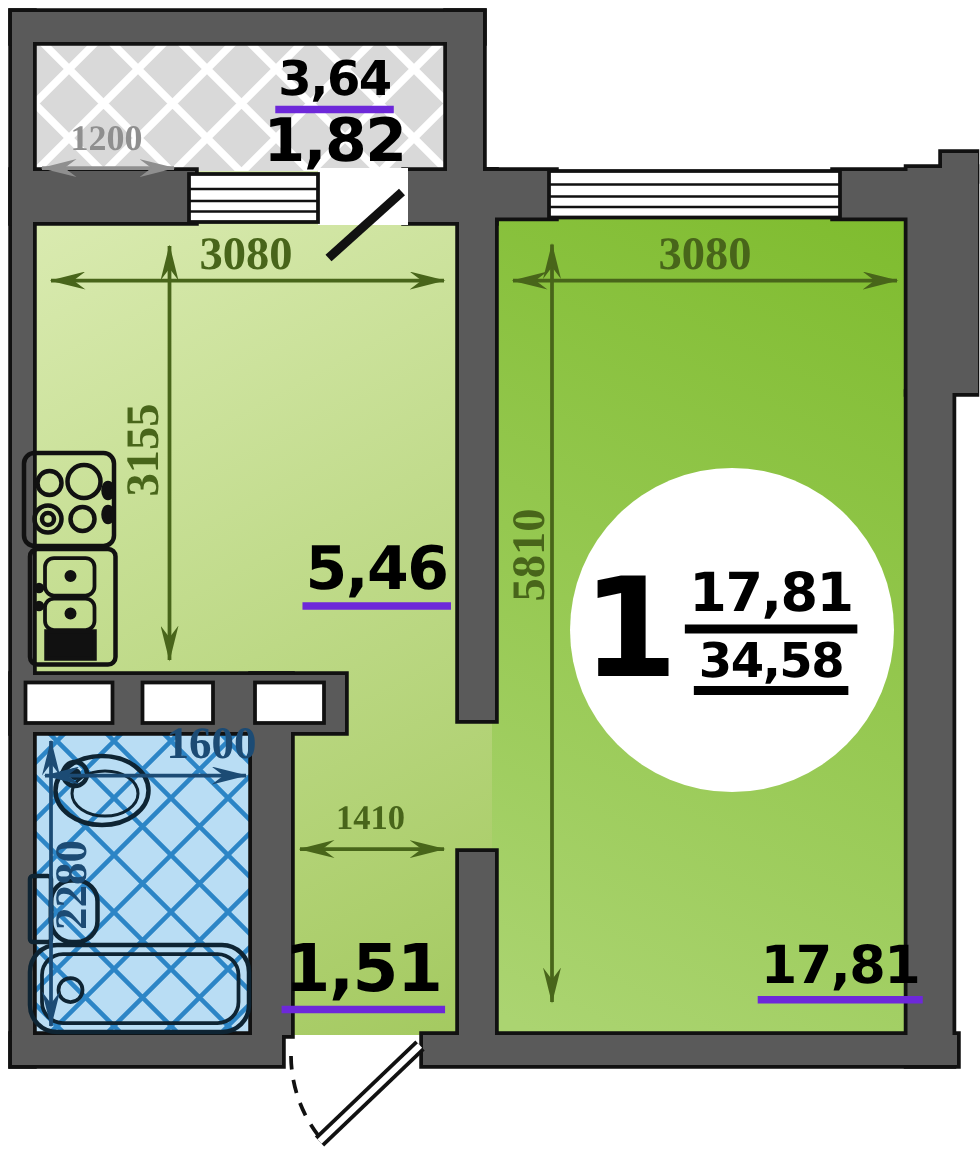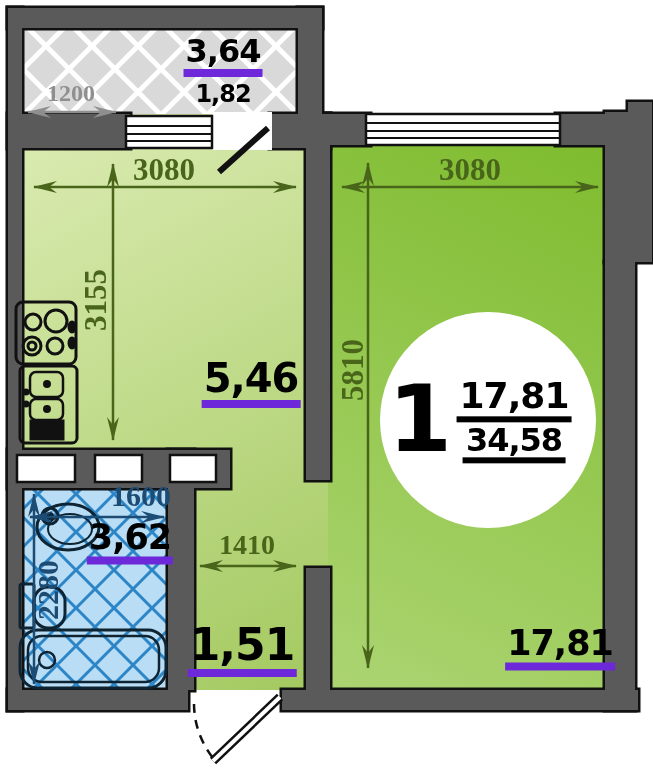--- a/index.html
+++ b/index.html
@@ -1,21 +1,21 @@
 <!DOCTYPE html>
 <html><head>
 <meta charset="utf-8">
 <style>
   html,body{margin:0;padding:0;background:#fff;}
   #plan{position:relative;width:653px;height:768px;background:#fff;overflow:hidden;
         font-family:"DejaVu Sans",sans-serif;}
   #plan svg{position:absolute;left:0;top:0;}
   .lbl{position:absolute;transform:translate(-50%,-50%);white-space:nowrap;
        font-weight:bold;color:#000;line-height:1;}
-  .lbl.u{border-bottom:8px solid #6d28d9;padding:0 2px 2px 2px;}
+  .lbl.u{border-bottom:5px solid #6d28d9;padding:0 2px 2px 2px;}
   .area{font-size:34px;letter-spacing:-1px;}
   .dim{font-family:"Liberation Serif",serif;font-weight:bold;color:#48651a;}
   .dim.gray{color:#8f8f8f;}
   .dim.blue{color:#1c4b74;}
   .rot{transform:translate(-50%,-50%) rotate(-90deg);}
   #badge-col{position:absolute;left:514px;top:421px;transform:translate(-50%,-50%);
              display:flex;flex-direction:column;align-items:center;}
   #badge-col .row{font-weight:bold;letter-spacing:-1px;line-height:1.02;
                   border-bottom:6px solid #000;padding:0 3px 1px 3px;margin:1px 0;}
   #badge-col .r1{font-size:36px;}
@@ -156,37 +156,36 @@
 
   <g>
     <line x1="268" y1="128" x2="219" y2="172" stroke="#111" stroke-width="6"></line>
     <path d="M 194,704 A 88,88 0 0 0 213,758" stroke="#111" stroke-width="2.5" stroke-dasharray="9 7" fill="none"></path>
     <line x1="280" y1="697" x2="213" y2="761" stroke="#111" stroke-width="9"></line>
     <line x1="280" y1="697" x2="213" y2="761" stroke="#fff" stroke-width="4"></line>
   </g>
 </svg>
 
 <span class="lbl area u" style="left:223px;top:56px;font-size:32px;">3,64</span>
-<span class="lbl area" style="left:223px;top:94px;font-size:24px;">1,82</span>
+<span class="lbl area" style="left:223px;top:94px;font-size:40px;">1,82</span>
 <span class="lbl dim gray" style="left:71px;top:93px;font-size:24px;">1200</span>
 
 <span class="lbl dim" style="left:164px;top:169px;font-size:31px;">3080</span>
 <span class="lbl dim rot" style="left:95px;top:300px;font-size:31px;">3155</span>
 <span class="lbl area u" style="left:251px;top:383px;font-size:40px;">5,46</span>
 
 <span class="lbl dim" style="left:470px;top:169px;font-size:31px;">3080</span>
 <span class="lbl dim rot" style="left:352px;top:370px;font-size:31px;">5810</span>
 <span class="lbl area u" style="left:560px;top:648px;font-size:35px;">17,81</span>
 
 <span id="badge-one">1</span>
 <div id="badge-col">
   <span class="row r1">17,81</span>
   <span class="row r2">34,58</span>
 </div>
 
 <span class="lbl dim blue" style="left:99px;top:496px;font-size:30px;margin-left:42px;">1600</span>
 <span class="lbl dim blue rot" style="left:48px;top:590px;font-size:30px;">2280</span>
-<span class="lbl area u" style="left:130px;top:542px;font-size:35px;">3,62</span>
 
-<span class="lbl dim" style="left:247px;top:545px;font-size:28px;">1410</span>
+<span class="lbl dim" style="left:247px;top:545px;font-size:23px;">1410</span>
 <span class="lbl area u" style="left:242px;top:650px;font-size:44px;">1,51</span>
 
 </div>
 
 </body></html>

